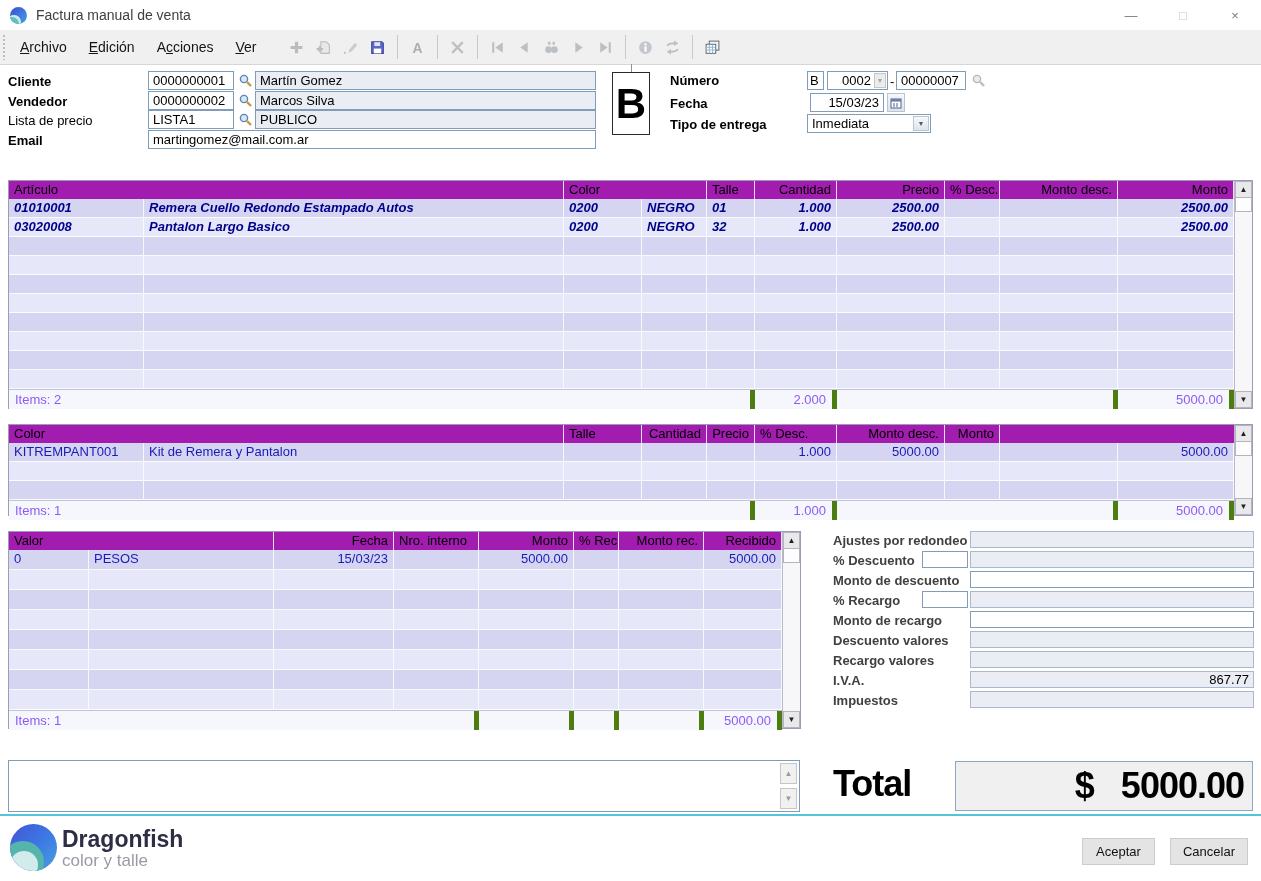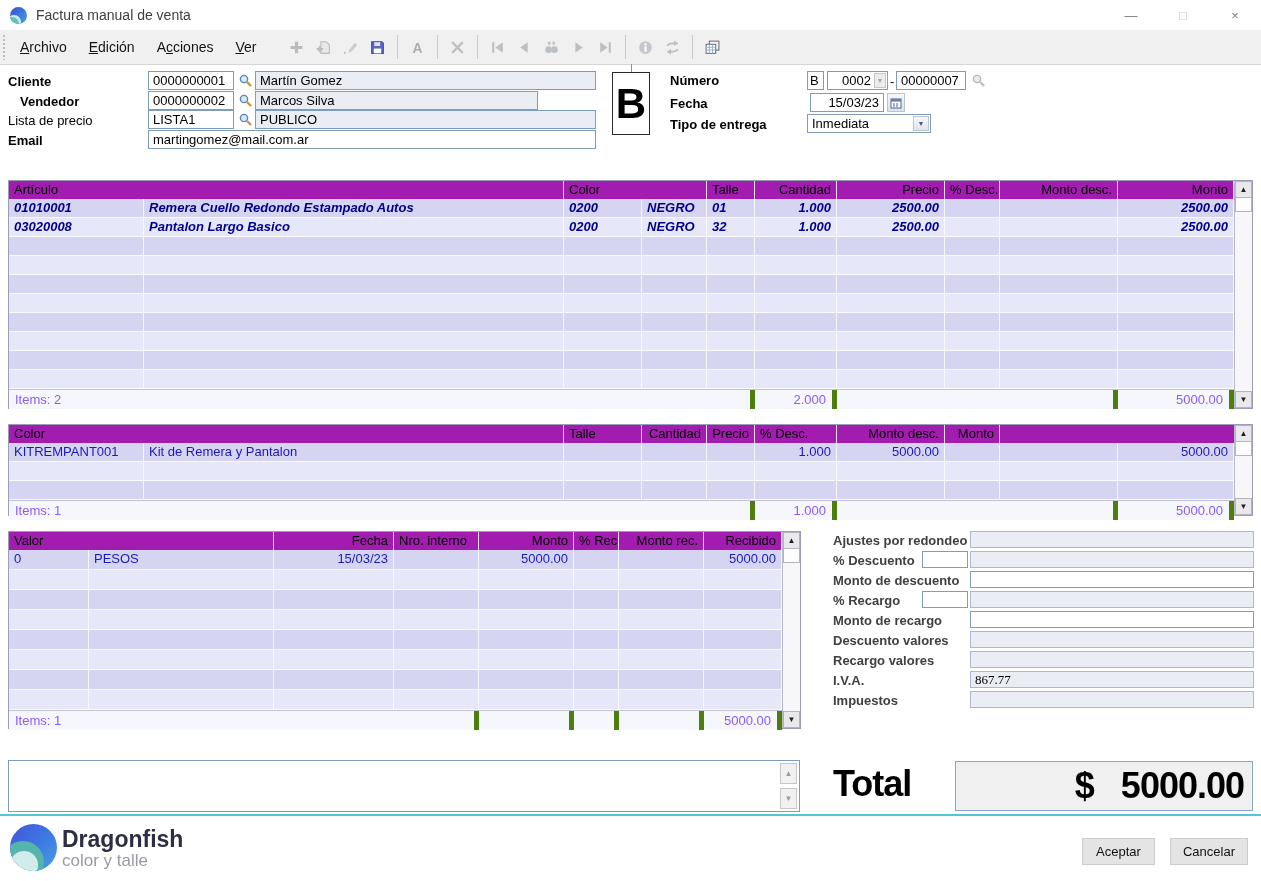--- a/index.html
+++ b/index.html
@@ -59,21 +59,21 @@
   .sc-btn{height:17px;background:#e9e9eb;border:1px solid #b4b4bc;display:flex;align-items:center;justify-content:center;font-size:8px;color:#222;}
   .sc-thumb{height:14px;background:#fdfdfd;border:1px solid #b4b4bc;border-top:none;}
   .sc-track{flex:1 1 auto;background:#f7f7f9;}
 
   
   .adj-row{position:absolute;left:833px;width:422px;height:20px;}
   .adj-label{position:absolute;left:0;top:2px;font-size:13px;font-weight:bold;color:#404040;white-space:nowrap;}
   .adj-field{position:absolute;left:137px;top:0;width:284px;height:17px;border:1px solid #a9b8cb;font-size:13px;padding:0 4px;}
   .adj-field.ed{border-color:#7f9db9;background:#fff;}
   .adj-field.rof{background:#eaedf4;}
-  .adj-field.num{text-align:left;color:#000;font-family:Liberation Serif, serif;}
+  .adj-field.num{text-align:right;color:#000;}
   .adj-pct{position:absolute;left:89px;top:0;width:46px;height:17px;border:1px solid #7f9db9;background:#fff;font-size:13px;padding:0 3px;}
 
   
   .notes{position:absolute;left:8px;top:760px;width:792px;height:52px;border:1px solid #7f9db9;background:#fff;}
   .spin{position:absolute;right:2px;width:17px;height:21px;background:#f1f1f1;border:1px solid #c6c6c6;display:flex;align-items:center;justify-content:center;font-size:8px;color:#9a9a9a;}
   .total-label{position:absolute;left:833px;top:763px;font-size:36px;font-weight:bold;color:#000;letter-spacing:-1px;}
   .total-box{position:absolute;left:955px;top:761px;width:298px;height:50px;background:#f0f0f0;border:1px solid #8aa8c2;display:flex;align-items:center;justify-content:flex-end;padding:0 8px;}
   .total-box .cur{font-size:36px;font-weight:bold;color:#000;margin-right:26px;}
   .total-box .amt{font-size:36px;font-weight:bold;color:#000;letter-spacing:-1px;}
   .cyanline{position:absolute;left:0;top:814px;width:100%;height:2px;background:#55c3d8;}
@@ -204,27 +204,27 @@
   </div>
 
   <div class="flabel b" style="left:8px;top:74px;">Cliente</div>
   <input class="tbox" style="left: 148px; top: 71px; width: 86px;" value="0000000001">
   <span class="mag" style="left:238px;top:73px;"><svg width="16" height="16" viewBox="0 0 16 16">
         <circle cx="6" cy="6" r="3.6" fill="#d8e8f6" stroke="#5b86b4" stroke-width="1.4"></circle>
         <path d="M9 9l4 4" stroke="#c29a3a" stroke-width="2.4"></path>
       </svg></span>
   <div class="tbox ro" style="left:255px;top:71px;width:341px;">Martín Gomez</div>
 
-  <div class="flabel b" style="left:8px;top:94px;margin-left:12px;">Vendedor</div>
+  <div class="flabel b" style="left:8px;top:94px;">Vendedor</div>
   <input class="tbox" style="left: 148px; top: 91px; width: 86px;" value="0000000002">
   <span class="mag" style="left:238px;top:93px;"><svg width="16" height="16" viewBox="0 0 16 16">
         <circle cx="6" cy="6" r="3.6" fill="#d8e8f6" stroke="#5b86b4" stroke-width="1.4"></circle>
         <path d="M9 9l4 4" stroke="#c29a3a" stroke-width="2.4"></path>
       </svg></span>
-  <div class="tbox ro" style="left:255px;top:91px;width:283px;">Marcos Silva</div>
+  <div class="tbox ro" style="left:255px;top:91px;width:341px;">Marcos Silva</div>
 
   <div class="flabel" style="left:8px;top:113px;">Lista de precio</div>
   <input class="tbox" style="left: 148px; top: 110px; width: 86px;" value="LISTA1">
   <span class="mag" style="left:238px;top:112px;"><svg width="16" height="16" viewBox="0 0 16 16">
         <circle cx="6" cy="6" r="3.6" fill="#d8e8f6" stroke="#5b86b4" stroke-width="1.4"></circle>
         <path d="M9 9l4 4" stroke="#c29a3a" stroke-width="2.4"></path>
       </svg></span>
   <div class="tbox ro" style="left:255px;top:110px;width:341px;">PUBLICO</div>
 
   <div class="flabel b" style="left:8px;top:133px;">Email</div>

